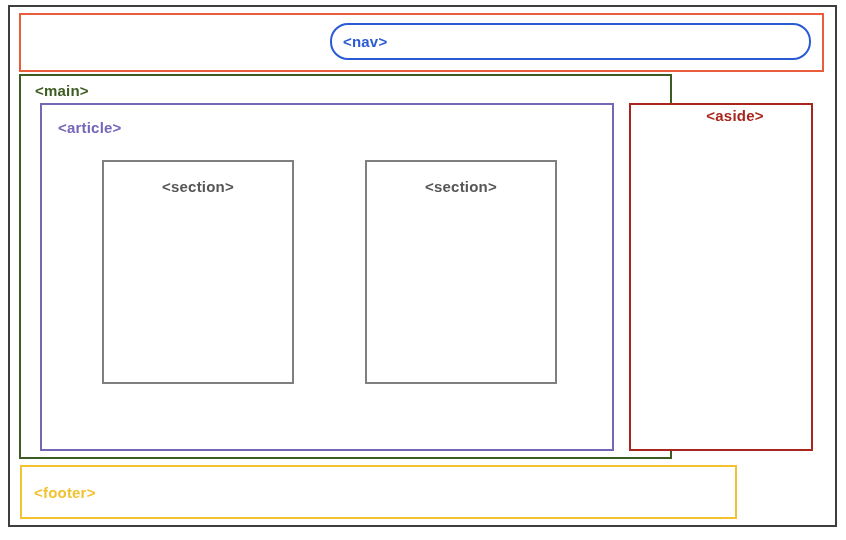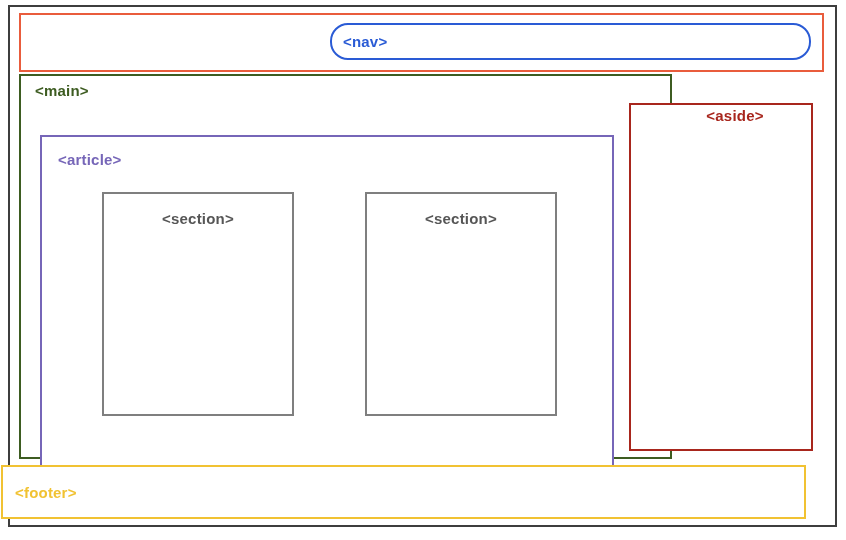--- a/index.html
+++ b/index.html
@@ -53,42 +53,42 @@
   .label-main { position: absolute; left: 14px; top: 6px; }
   .box-article { left: 19px; top: 27px; width: 574px; height: 348px; }
   .label-article { position: absolute; left: 16px; top: 14px; }
   .box-section { width: 192px; height: 224px; top: 55px; text-align: center; }
   .box-section-1 { left: 60px; }
   .box-section-2 { left: 323px; }
   .label-section { display: block; padding-top: 16px; }
   .box-aside { left: 608px; top: 27px; width: 184px; height: 348px; text-align: center; }
   .label-aside { display: block; padding-top: 2px; margin-left: 28px; }
   
-  .box-footer { left: 1px; top: 465px; width: 805px; height: 54px; }
+  .box-footer { left: 20px; top: 465px; width: 717px; height: 54px; }
   .label-footer {
     position: absolute; left: 12px; top: 0; bottom: 0;
     display: flex; align-items: center;
   }
 </style>
 </head>
 <body>
 
 <div class="page">
   <div class="frame" style="border-color: rgb(62, 62, 62);"></div>
 
   <div class="box box-header" style="border-color: rgb(233, 92, 60);">
     <div class="box box-nav" style="border-color: rgb(42, 91, 213); border-radius: 18px;">
       <span class="tag label-nav" style="color: rgb(42, 91, 213);">&lt;nav&gt;</span>
     </div>
   </div>
 
   <div class="box box-main" style="border-color: rgb(61, 92, 33);">
     <span class="tag label-main" style="color: rgb(61, 92, 33);">&lt;main&gt;</span>
 
-    <div class="box box-article" style="border-color: rgb(118, 102, 184); margin-top: 32px;">
+    <div class="box box-article" style="border-color: rgb(118, 102, 184);">
       <span class="tag label-article" style="color: rgb(118, 102, 184);">&lt;article&gt;</span>
 
       <div class="box box-section box-section-1" style="border-color: rgb(127, 127, 127);">
         <span class="tag label-section" style="color: rgb(86, 86, 86);">&lt;section&gt;</span>
       </div>
 
       <div class="box box-section box-section-2" style="border-color: rgb(127, 127, 127);">
         <span class="tag label-section" style="color: rgb(86, 86, 86);">&lt;section&gt;</span>
       </div>
     </div>

